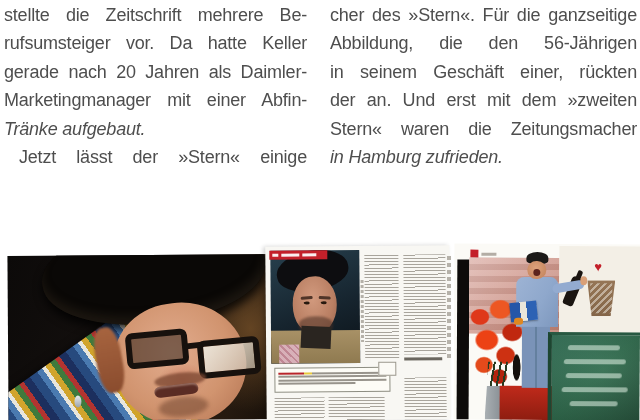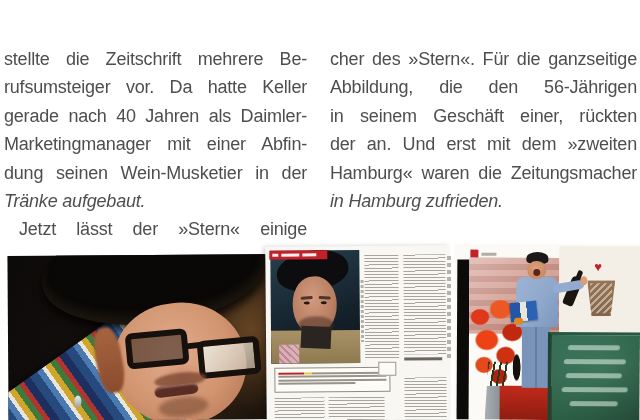--- a/index.html
+++ b/index.html
@@ -1,20 +1,20 @@
 <!DOCTYPE html>
 <html><head>
 <meta charset="utf-8">
 <style>
   * { margin:0; padding:0; box-sizing:border-box; }
   html,body { width:640px; height:420px; overflow:hidden; background:#ffffff; }
   body { font-family:"Liberation Sans", sans-serif; position:relative; }
 
   
-  .col { position:absolute; top:1px; color:#4e4e4e;margin-top:44px; }
+  .col { position:absolute; top:1px; color:#4e4e4e; }
   .col-left  { left:4px;   width:303px; }
   .col-right { left:330px; width:307px; }
   .line {
     height:28.4px; line-height:28.4px; font-size:18px;
     text-align:justify; text-align-last:justify;
     white-space:nowrap; overflow:visible;
     letter-spacing:-0.2px;
   }
   .line.short  { text-align-last:left;font-style:italic; }
   .line.indent { padding-left:15px; }
@@ -200,33 +200,32 @@
   .cl5 { left:18px; top:66px;  width:48px; }
   .vcredit-right { position:absolute; left:447px; top:256px; width:4px; height:104px;
     background:repeating-linear-gradient(180deg,#b6b2aa 0 4px, transparent 4px 7px); }
 </style>
 </head>
 <body>
 
 <div class="col col-left">
   <div class="line">stellte die Zeitschrift mehrere Be-</div>
   <div class="line">rufsumsteiger vor. Da hatte Keller</div>
-  <div class="line">gerade nach 40 Jahren als Daimler-</div>
+  <div class="line">gerade nach 20 Jahren als Daimler-</div>
   <div class="line">Marketingmanager mit einer Abfin-</div>
-  <div class="line">dung seinen Wein-Musketier in der</div>
   <div class="line short">Tränke aufgebaut.</div>
   <div class="line indent">Jetzt lässt der »Stern« einige</div>
 </div>
 
 <div class="col col-right">
   <div class="line">cher des »Stern«. Für die ganzseitige</div>
   <div class="line">Abbildung, die den 56-Jährigen</div>
   <div class="line">in seinem Geschäft einer, rückten</div>
   <div class="line">der an. Und erst mit dem »zweiten</div>
-  <div class="line">Hamburg« waren die Zeitungsmacher</div>
+  <div class="line">Stern« waren die Zeitungsmacher</div>
   <div class="line short">in Hamburg zufrieden.</div>
 </div>
 
 <div class="photo-left">
   <div class="scarf"></div>
   <div class="hat"></div>
   <div class="face-l"></div>
   <div class="cheek"></div>
   <div class="sideburn"></div>
   <div class="earring"></div>

